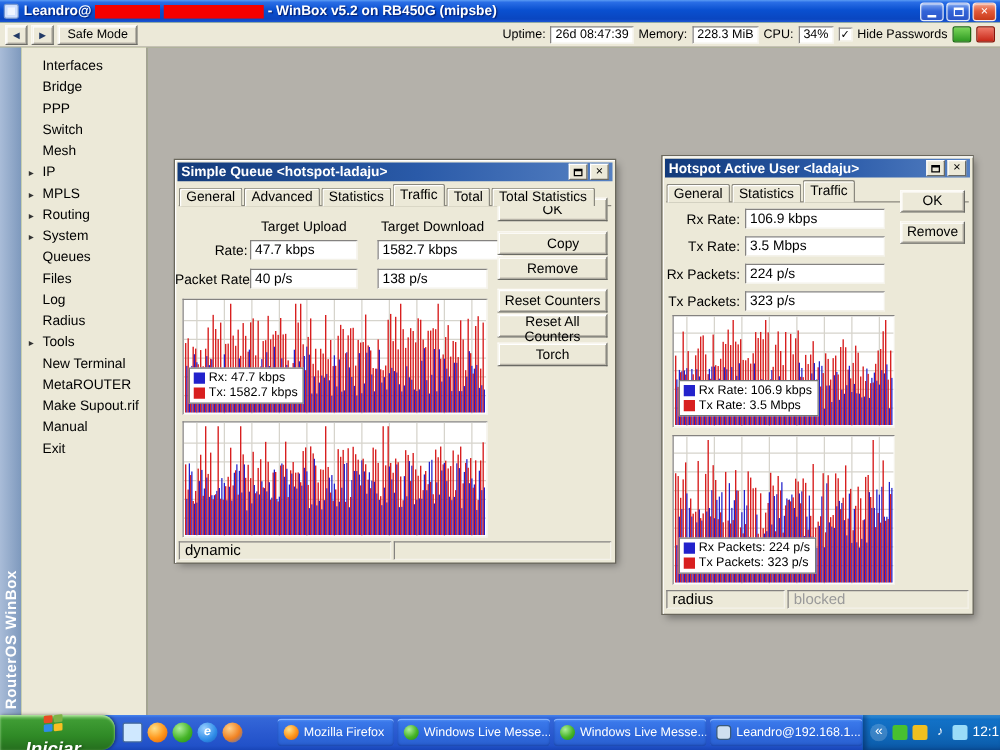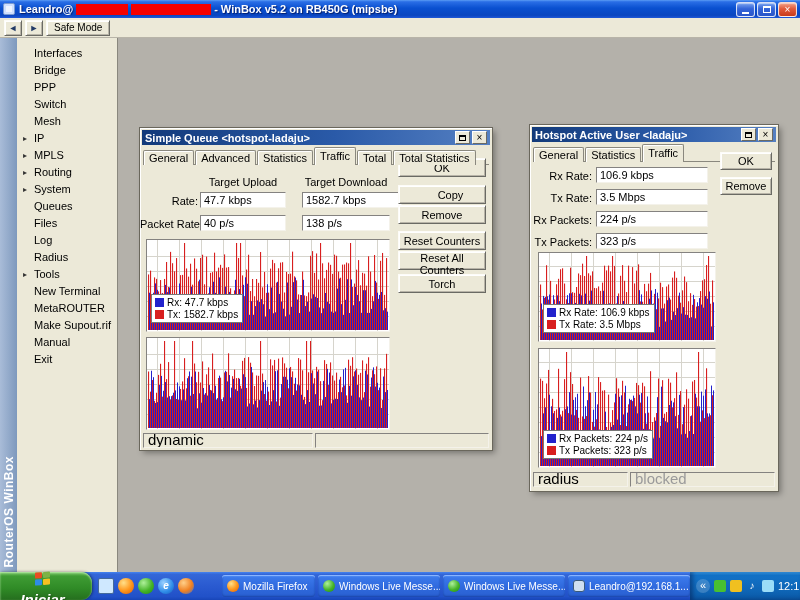--- a/index.html
+++ b/index.html
@@ -95,21 +95,21 @@
   .lg-sq { width:9px; height:9px; display:inline-block; flex:none; }
   .cbtn { position:absolute; left:258px; width:88px; height:19px; background:#ece9d8; border:1px solid;
     border-color:#fdfcf8 #6a6a64 #6a6a64 #fdfcf8;
     box-shadow:inset 1px 1px 0 #fff, inset -1px -1px 0 #b8b4a8; font-size:11px; }
   .hbtn { position:absolute; left:190px; width:52px; height:18px; background:#ece9d8; border:1px solid;
     border-color:#fdfcf8 #6a6a64 #6a6a64 #fdfcf8;
     box-shadow:inset 1px 1px 0 #fff, inset -1px -1px 0 #b8b4a8; font-size:11px; }
   .statusbar { position:absolute; display:flex; gap:2px; }
   .q-status { left:3px; top:305px; width:346px; height:15px; }
   .h-status { left:3px; top:347px; width:242px; height:15px; }
-  .scell { border:1px solid; border-color:#848280 #f4f2ea #f4f2ea #848280; font-size:15px;
+  .scell { border:1px solid; border-color:#848280 #f4f2ea #f4f2ea #848280; font-size:12px;
     padding:0 4px; line-height:12px; background:#ece9d8; height:15px; white-space:nowrap; overflow:hidden; }
   .scell.dim { color:#9a9a9a; }
   .h-c1 { left:8px; top:127px; width:178px; height:90px; }
   .h-c2 { left:8px; top:223px; width:178px; height:120px; }
   .hlbl { position:absolute; left:0; width:62px; text-align:right; font-size:11px; white-space:nowrap; }
   .hfld { left:66px; width:112px; }
 
   
   .taskbar { position:absolute; left:0; bottom:0; width:800px; height:28px;
     background:linear-gradient(180deg,#4584f0 0%,#3467d8 8%,#2a5ad0 50%,#2151c8 88%,#1845b8 100%); }
@@ -176,20 +176,32 @@
       <button class="xpbtn close">
           <span>×</span>
         </button>
     </span>
   </div>
 
   <div class="toolbar">
     <button class="tb-btn"><span>◄</span></button>
     <button class="tb-btn"><span>►</span></button>
     <button class="tb-btn safe">Safe Mode</button>
+    <div class="tb-right">
+      <span class="tb-lbl">Uptime:</span>
+      <span class="tb-val">26d 08:47:39</span>
+      <span class="tb-lbl">Memory:</span>
+      <span class="tb-val">228.3 MiB</span>
+      <span class="tb-lbl">CPU:</span>
+      <span class="tb-val">34%</span>
+      <span class="checkbox"><span>✓</span></span>
+      <span class="tb-lbl">Hide Passwords</span>
+      <span class="tb-ico green"></span>
+      <span class="tb-ico red"></span>
+    </div>
   </div>
 
   <div class="brand">
     <span>RouterOS WinBox</span>
   </div>
   <div class="sidemenu">
       <div class="sb-item"><span class="sb-lbl">Interfaces</span></div>
       <div class="sb-item"><span class="sb-lbl">Bridge</span></div>
       <div class="sb-item"><span class="sb-lbl">PPP</span></div>
       <div class="sb-item"><span class="sb-lbl">Switch</span></div>

